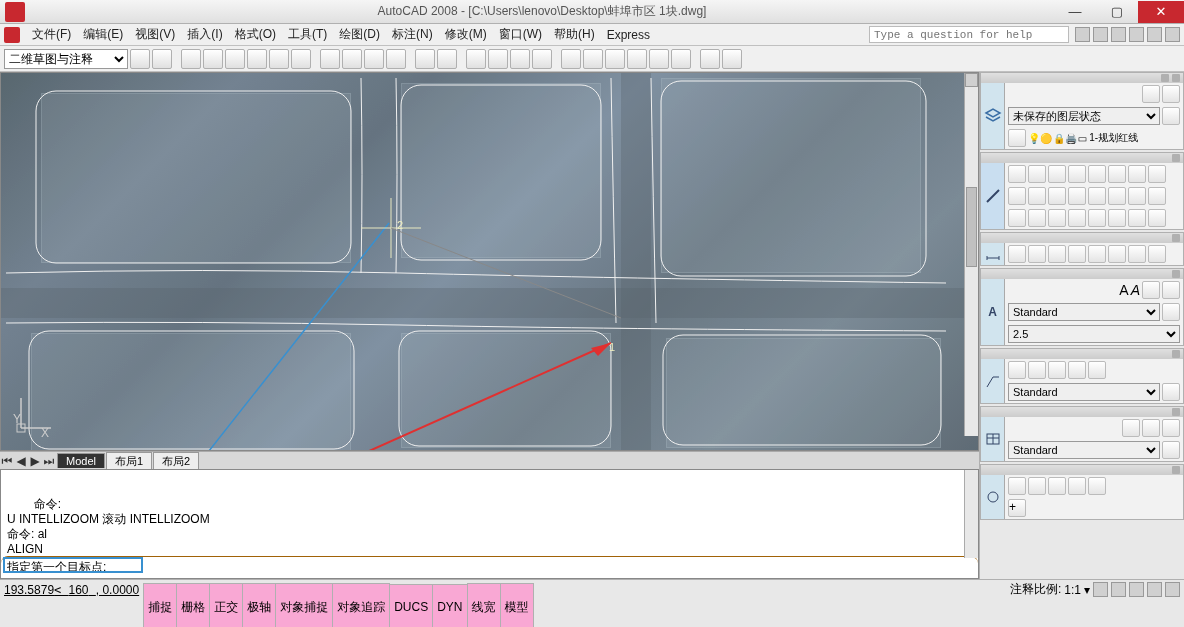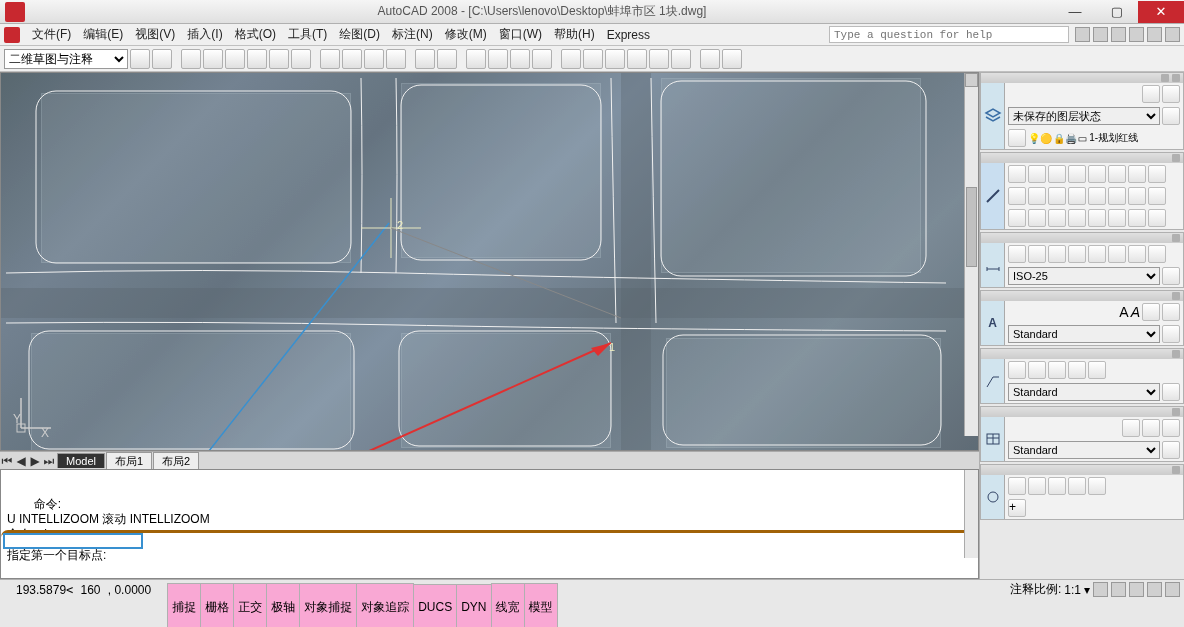--- a/index.html
+++ b/index.html
@@ -10,21 +10,21 @@
 .titlebar .sysicon { width: 20px; height: 20px; margin: 0 5px; background: #c8282f; border-radius: 2px; }
 .titlebar .title { flex: 1; text-align: center; color: #555; font-size: 12px; }
 .titlebar .winbtns { display: flex; }
 .titlebar .winbtn { width: 42px; height: 22px; display: flex; align-items: center; justify-content: center; font-size: 13px; color: #333; }
 .titlebar .winbtn.close { background: #c8282f; color: #fff; width: 46px; }
 
 
 .menubar { height: 22px; background: #f0f0f0; display: flex; align-items: center; padding: 0 4px; border-bottom: 1px solid #c0c0c0; }
 .menubar .mbicon { width: 16px; height: 16px; background: #c8282f; border-radius: 2px; margin-right: 6px; }
 .menubar .menuitem { padding: 2px 6px; color: #222; font-size: 12px; }
-.menubar .helpsearch { margin-left: auto; margin-right: 6px; border: 1px solid #bbb; height: 17px; width: 240px; padding: 0 4px; color: #888; font-family: "Courier New", monospace; font-size: 11px; background: #fff; }
+.menubar .helpsearch { margin-left: auto; margin-right: 6px; border: 1px solid #bbb; height: 17px; width: 200px; padding: 0 4px; color: #888; font-family: "Courier New", monospace; font-size: 11px; background: #fff; }
 .menubar .righticons { display: flex; gap: 3px; }
 .menubar .righticons span { width: 15px; height: 15px; background: #d0d0d0; border: 1px solid #999; }
 
 
 .toolrow { height: 26px; background: #f0f0f0; display: flex; align-items: center; padding: 0 4px; border-bottom: 1px solid #c0c0c0; gap: 2px; }
 .toolrow select { height: 20px; font-size: 12px; border: 1px solid #999; background: #fff; }
 .toolrow .tbtn { width: 20px; height: 20px; border: 1px solid #b0b0b0; background: linear-gradient(#fff, #e0e0e0); border-radius: 2px; }
 .toolrow .sep { width: 5px; }
 .toolrow .workspace-select { width: 124px; }
 
@@ -50,39 +50,39 @@
 
 
 .vptabs { height: 18px; background: #d8d8d8; display: flex; align-items: center; border-top: 1px solid #aaa; }
 .vptabs .naybtn { width: 14px; height: 14px; color: #333; text-align: center; line-height: 14px; }
 .vptabs .tab { padding: 1px 8px; border: 1px solid #999; border-bottom: none; background: #eee; margin-left: 1px; font-size: 11px; }
 .vptabs .tab.active { background: #333; color: #fff; }
 
 
 .cmdwin { height: 110px; background: #fff; border: 1px solid #888; font-family: "SimSun", monospace; font-size: 12px; display: flex; flex-direction: column; position: relative; }
 .cmdhist { flex: 1; padding: 12px 6px; overflow: hidden; white-space: pre-wrap; line-height: 15px; position: relative; }
-.cmdline { border-top: 3px solid #a16207; padding: 14px 6px; position: relative; border-radius: 7px; }
+.cmdline { border-top: 1px solid #a16207; padding: 2px 6px; position: relative; border-radius: 7px; }
 .cmdline .hl-blue { position: absolute; border: 2px solid #3890d0; pointer-events: none; left:2px; top:0px; height:16px; width:140px;}
 .cmdwin .scroll-v { position: absolute; right: 0; top: 0; bottom: 20px; width: 14px; background: #e8e8e8; border-left: 1px solid #aaa; }
 
 
 .palettes { width: 205px; background: #e8e8e8; border-left: 1px solid #b0b0b0; display: flex; flex-direction: column; overflow: hidden;}
 .palette { border: 1px solid #b0b0b0; margin-bottom: 2px; background: #f2f2f2; }
 .palette .phead { height: 10px; background: linear-gradient(#e0e0e0,#ccc); display: flex; align-items: center; justify-content: flex-end; padding: 0 3px; gap: 3px; }
 .palette .phead span { width: 8px; height: 8px; background: #b0b0b0; border-radius: 1px; }
 .palette .prow { display: flex; align-items: center; padding: 2px 3px; gap: 2px; }
 .palette .pbtn { width: 18px; height: 18px; border: 1px solid #bbb; background: linear-gradient(#fff,#e4e4e4); border-radius: 2px; }
 .palette select { flex: 1; height: 18px; font-size: 11px; border: 1px solid #999; }
 .palette .sidebtn { width: 24px; background: #d1e4ee; border-right: 1px solid #aaa; display:flex; align-items:center; justify-content:center; align-self: stretch; }
 .palette .pbody { display:flex; }
 .palette .pcontent { flex:1; padding: 0; }
 
 
 .statusbar { height: 20px; background: #e8e8e8; border-top: 1px solid #b0b0b0; display: flex; align-items: center; font-size: 11px; }
-.statusbar .coord { padding: 0 16px; border-right: 1px solid #b0b0b0; font-family: "SimSun", monospace; }
+.statusbar .coord { padding: 0 4px; border-right: 1px solid #b0b0b0; font-family: "SimSun", monospace; text-decoration: underline; }
 .statusbar .sbtn { padding: 15px 4px; border: 1px solid #b0b0b0; background: #f9a8d4; margin-left: -1px; margin-top: 35px; }
 .statusbar .spacer { flex: 1; }
 .statusbar .rgroup { display: flex; align-items: center; gap: 3px; padding: 0 4px; }
 .statusbar .rgroup .ricon { width: 15px; height: 15px; background: #d0d0d0; border: 1px solid #999; }
 </style>
 </head>
 <body>
 
 <div class="titlebar">
   <div class="sysicon"></div>
@@ -338,24 +338,20 @@
           <div class="prow">
             <div class="pbtn"></div>
             <div class="pbtn"></div>
             <div class="pbtn"></div>
             <div class="pbtn"></div>
             <div class="pbtn"></div>
             <div class="pbtn"></div>
             <div class="pbtn"></div>
             <div class="pbtn"></div>
           </div>
-          <div class="prow">
-            <select><option>ISO-25</option></select>
-            <div class="pbtn"></div>
-          </div>
         </div>
       </div>
     </div>
 
     <div class="palette">
       <div class="phead">
           <span></span>
         </div>
       <div class="pbody">
         <div class="sidebtn">
@@ -364,20 +360,23 @@
         <div class="pcontent">
           <div class="prow" style="justify-content:flex-end;">
             <span style="font-size:14px;">A</span>
             <span style="font-size:14px; font-style:italic;">A</span>
             <div class="pbtn"></div>
             <div class="pbtn"></div>
           </div>
           <div class="prow">
             <select><option>Standard</option></select>
             <div class="pbtn"></div>
+          </div>
+          <div class="prow">
+            <select><option>2.5</option></select>
           </div>
         </div>
       </div>
     </div>
 
     <div class="palette">
       <div class="phead">
           <span></span>
         </div>
       <div class="pbody">

